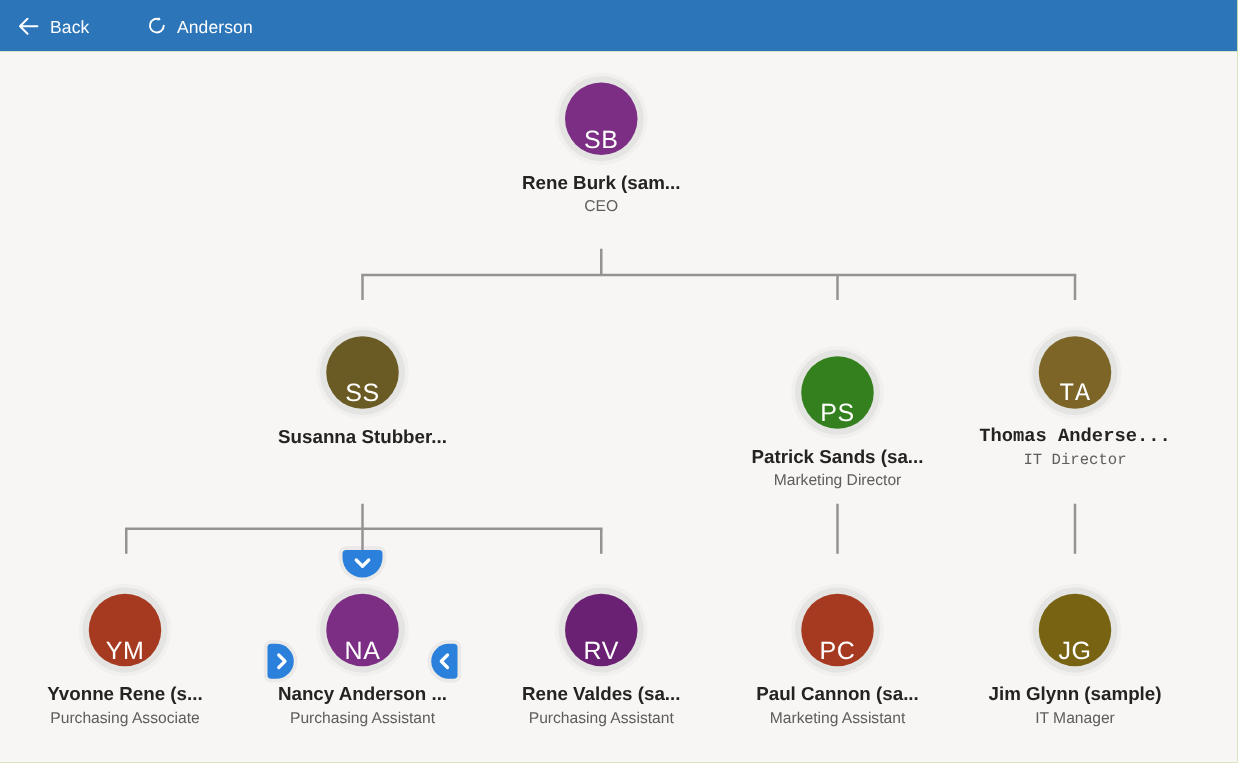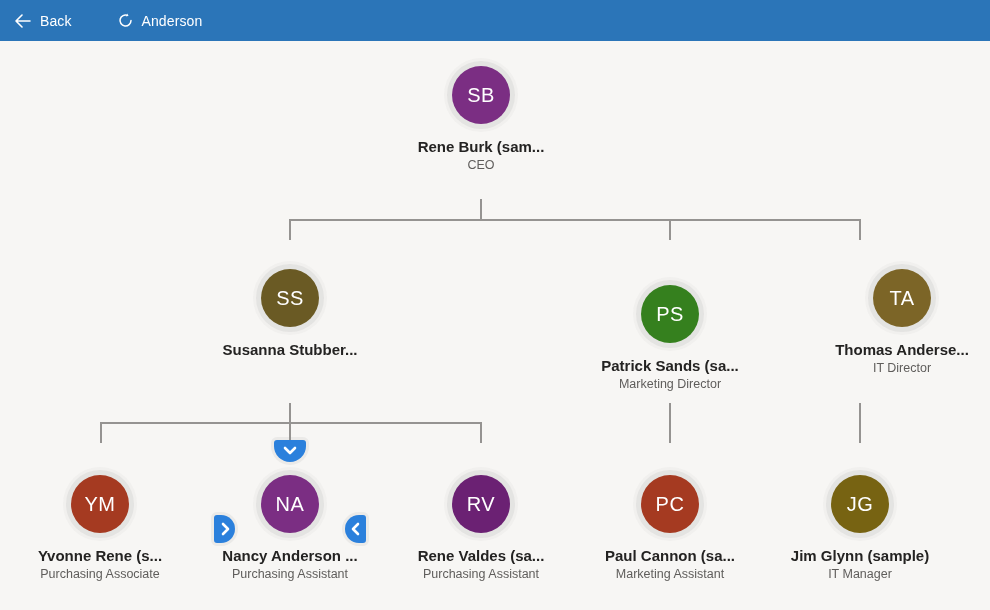--- a/index.html
+++ b/index.html
@@ -20,37 +20,37 @@
   }
   .tb-btn .glyph{display:flex;align-items:center;}
   .tb-label{font-size:14px;letter-spacing:.1px;}
   
   .canvas{position:absolute;left:0;top:41px;width:990px;height:569px;background:#f7f6f4;}
   .connectors{position:absolute;left:0;top:0;}
   
   .node{position:absolute;width:170px;text-align:center;cursor:pointer;}
   .avatar{
     width:58px;height:58px;border-radius:50%;margin:0 auto;
-    display:flex;align-items:center;justify-content:center;
+    display:flex;align-items:flex-end;justify-content:center;
     color:#fff;font-size:20px;font-weight:400;letter-spacing:.5px;
     box-shadow:0 0 0 5px rgba(150,148,145,.13),0 0 0 8px rgba(150,148,145,.06);
   }
   .node .name{
     margin-top:13px;font-size:15px;font-weight:700;color:#242322;line-height:19px;
     white-space:nowrap;overflow:hidden;
   }
   .node .title{
     margin-top:1px;font-size:12.5px;font-weight:400;color:#5f5d5b;line-height:17px;
     white-space:nowrap;overflow:hidden;
   }
   
   .pos-sb{left:396px;top:25px;}
   .pos-ss{left:205px;top:228px;}
   .pos-ps{left:585px;top:244px;}
-  .pos-ta{left:817px;top:228px;}
+  .pos-ta{left:775px;top:228px;font-family:Liberation Mono, monospace;}
   .pos-ym{left:15px; top:434px;}
   .pos-na{left:205px;top:434px;}
   .pos-rv{left:396px;top:434px;}
   .pos-pc{left:585px;top:434px;}
   .pos-jg{left:775px;top:434px;}
   
   .xbtn{
     position:absolute;display:flex;align-items:center;justify-content:center;
     border:none;padding:0;cursor:pointer;
     box-shadow:0 0 0 3px rgba(150,148,145,.12);

